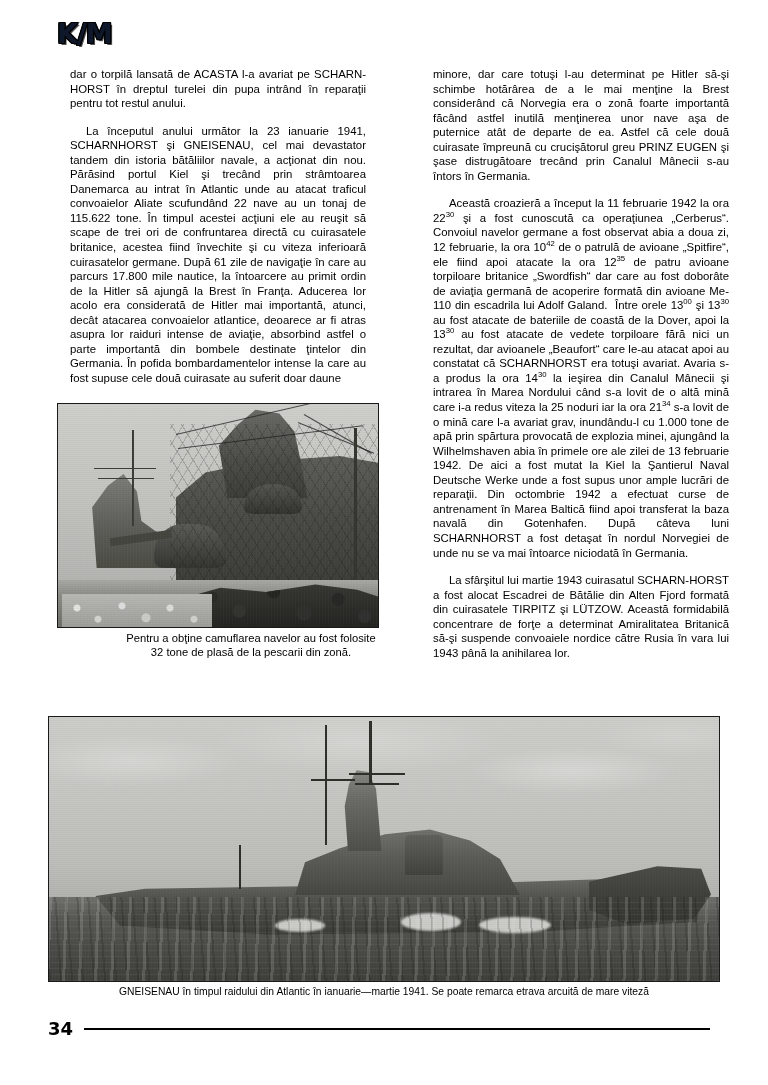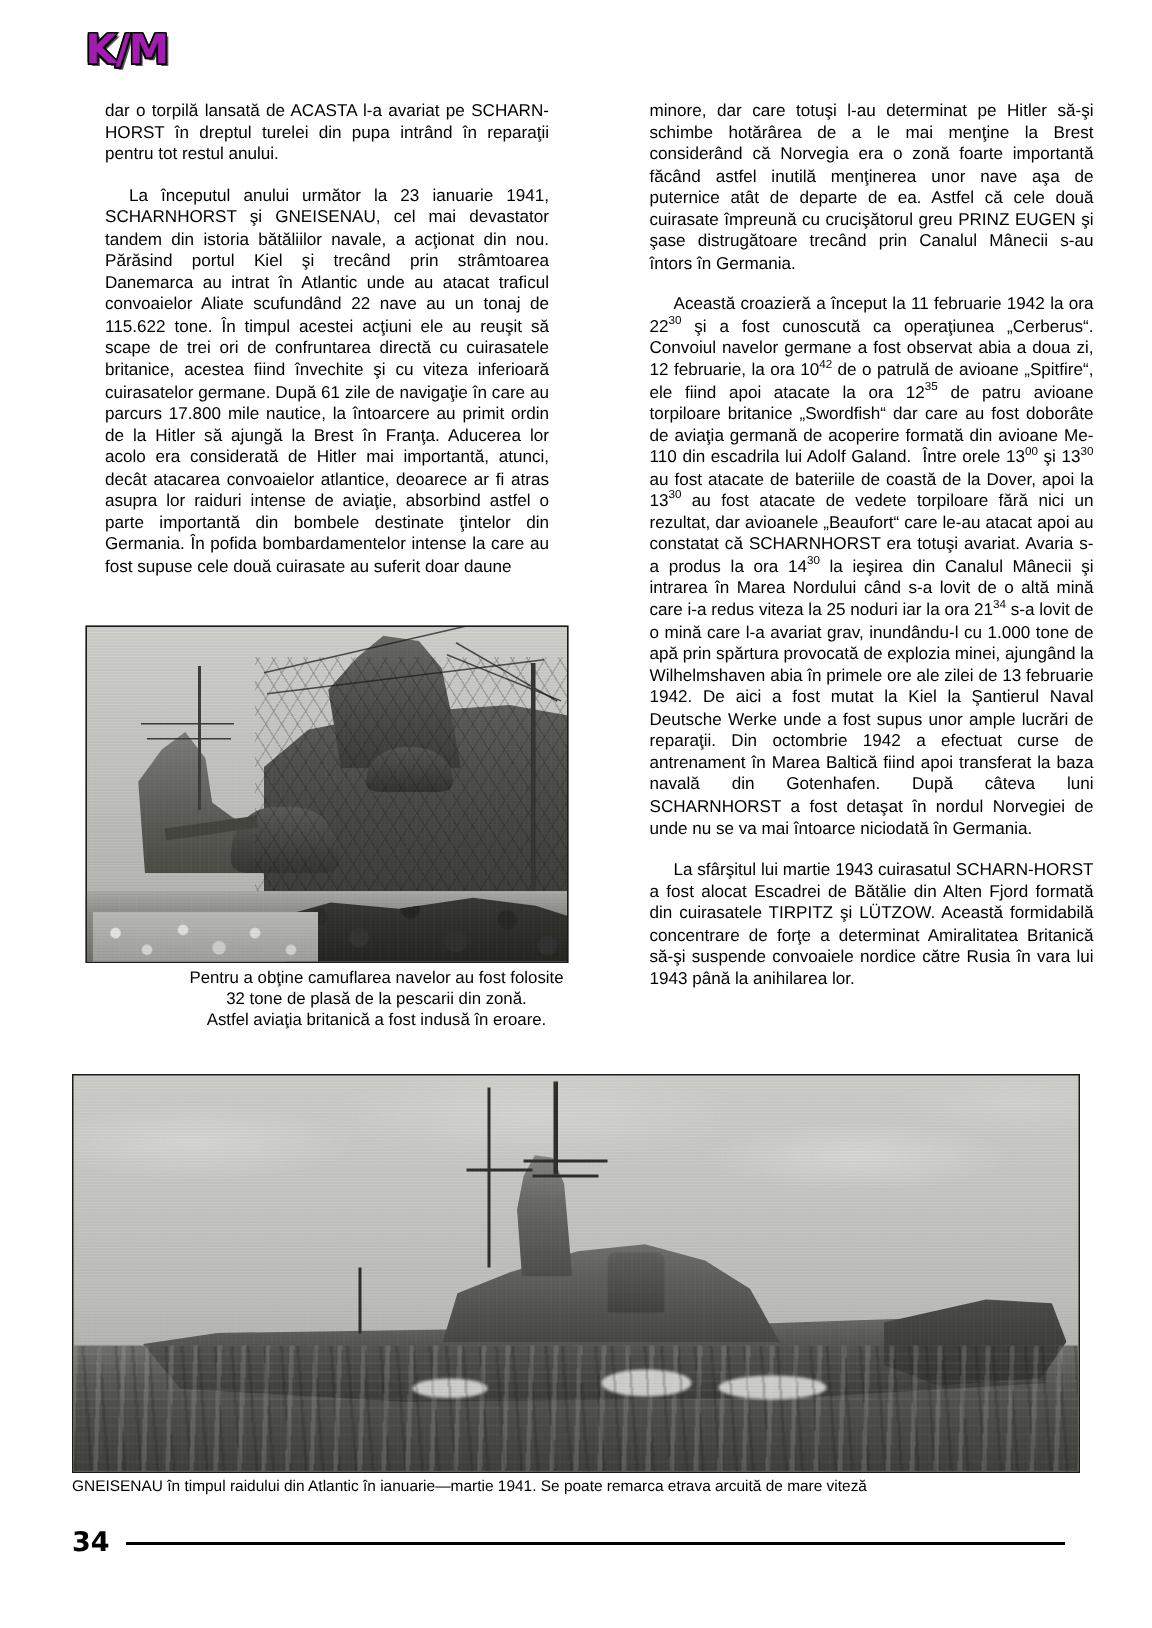--- a/index.html
+++ b/index.html
@@ -21,21 +21,21 @@
   
   .logo {
     position: absolute;
     left: 57px;
     top: 20px;
     font-family: "DejaVu Sans", sans-serif;
     font-weight: 700;
     font-size: 27px;
     letter-spacing: -1px;
     line-height: 1;
-    color: #a21caf;
+    color: #0f172a;
     -webkit-text-stroke: 1.6px #000000;
     paint-order: stroke fill;
     text-shadow:
        1px 0 0 #000, -1px 0 0 #000, 0 1px 0 #000, 0 -1px 0 #000,
        1px 1px 0 #000, -1px -1px 0 #000, 1px -1px 0 #000, -1px 1px 0 #000,
        2px 2px 0 #555;
     user-select: none;
   }
 
   
@@ -61,21 +61,21 @@
   sup {
     font-size: 0.68em;
     vertical-align: super;
     line-height: 0;
   }
 
   
   .fig1 {
     position: absolute;
     left: 57px;
-    top: 417px;
+    top: 403px;
     width: 388px;
   }
   .fig1 .frame {
     width: 322px;
     height: 225px;
     border: 1.5px solid #1a1a1a;
     box-sizing: border-box;
     overflow: hidden;
     position: relative;
     background: #8d8d8d;
@@ -100,21 +100,21 @@
     height: 266px;
     border: 1.5px solid #1a1a1a;
     box-sizing: border-box;
     overflow: hidden;
     position: relative;
     background: #9a9a9a;
   }
   .fig2 .caption {
     font-size: 10.3px;
     line-height: 13px;
-    text-align: left;
+    text-align: center;
     padding-top: 3px;
     white-space: nowrap;
   }
 
   
   .footer {
     position: absolute;
     left: 48px;
     top: 1016px;
     width: 672px;
@@ -351,21 +351,20 @@
       <div class="ph f1-wire" style="left:246px; top:10px; width:78px; transform:rotate(30deg);"></div>
       <div class="ph f1-pole" style="left:296px; top:24px; height:178px;"></div>
       <div class="ph f1-quay"></div>
       <div class="ph f1-rubble"></div>
       <div class="ph f1-stones"></div>
       <div class="ph f1-grain"></div>
     </div>
     <div class="caption">
       <div>Pentru a obţine camuflarea navelor au fost folosite</div>
       <div>32 tone de plasă de la pescarii din zonă.</div>
-      <div>Astfel aviaţia britanică a fost indusă în eroare.</div>
     </div>
   </div>
 
   <div class="fig2">
     <div class="frame">
       <div class="ph f2-sky"></div>
       <div class="ph f2-clouds"></div>
       <div class="ph f2-sea"></div>
       <div class="ph f2-hull"></div>
       <div class="ph f2-bow"></div>

